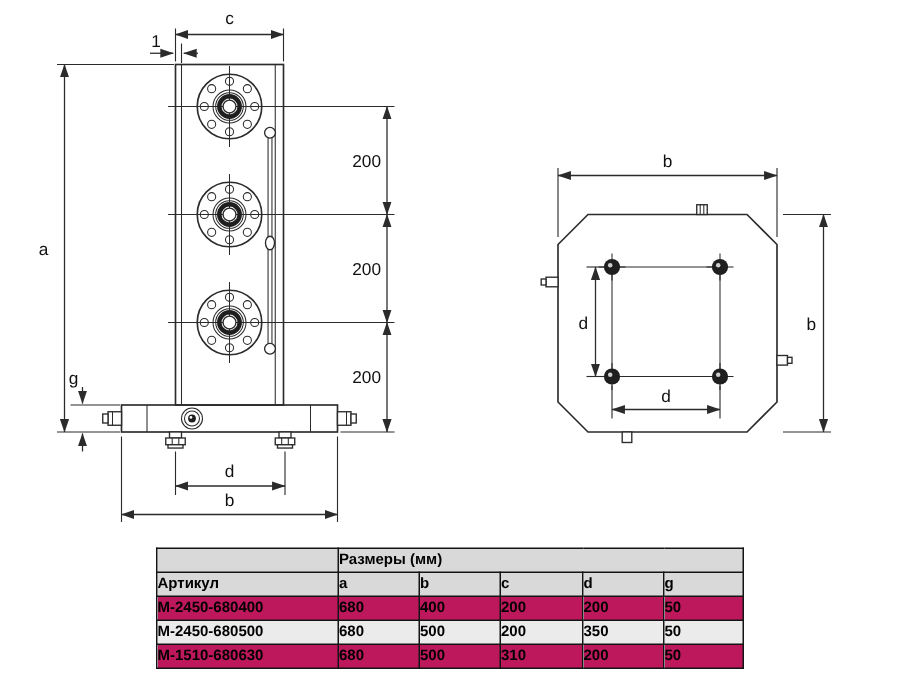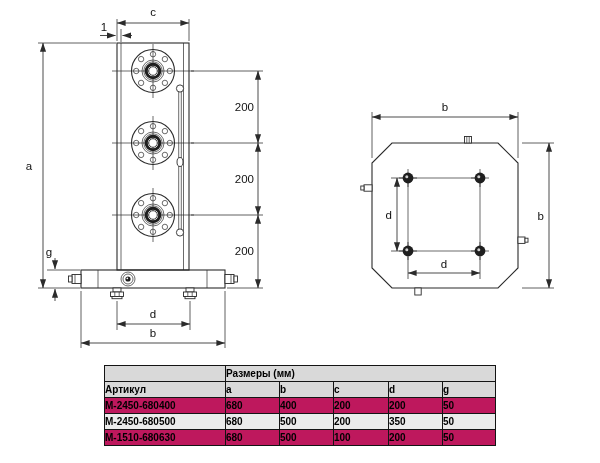--- a/index.html
+++ b/index.html
@@ -280,19 +280,19 @@
         <td>680</td>
         <td>500</td>
         <td>200</td>
         <td>350</td>
         <td>50</td>
       </tr>
       <tr class="row-plain" style="height:15px">
         <td>M-1510-680630</td>
         <td>680</td>
         <td>500</td>
-        <td>100</td>
+        <td>310</td>
         <td>200</td>
         <td>50</td>
       </tr>
     </tbody>
   </table>
 </div>
 
 </body></html>

